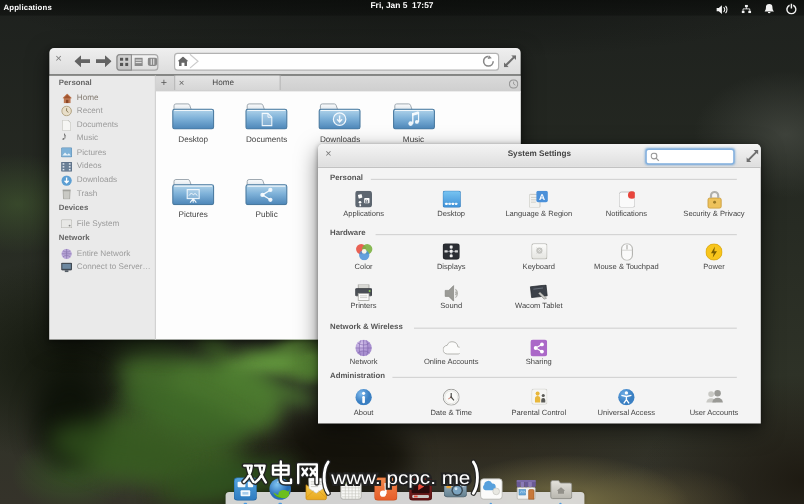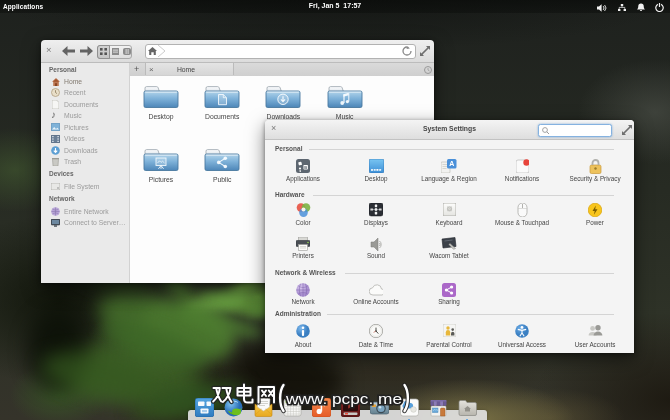--- a/index.html
+++ b/index.html
@@ -43,21 +43,21 @@
   
   #sett{left:265px;top:120px;width:369px;height:233px;background:#f4f4f4;}
   #stit{left:0;top:0;width:369px;height:19px;background:linear-gradient(#f4f4f4,#dedede);
         border-bottom:1px solid #c2c2c2;border-radius:4px 4px 0 0;}
   .shead{position:absolute;font-size:6.5px;font-weight:bold;color:#555;white-space:nowrap;}
   .shead .ln{position:absolute;top:4px;height:1px;background:#d4d4d4;}
   .slbl{position:absolute;font-size:6.3px;color:#444;text-align:center;width:72px;white-space:nowrap;}
   
   #dockbg{left:188px;top:410px;width:299px;height:10px;background:rgba(225,225,225,.92);border-radius:3px 3px 0 0;box-shadow:0 0 3px rgba(0,0,0,.3);}
   
-  #wm{left:205px;top:380px;}
+  #wm{left:195px;top:380px;}
 </style>
 </head>
 <body>
 <div id="wall" class="abs"></div>
 <div id="blobs" class="abs" style="left:0;top:0;width:670px;height:420px;overflow:hidden;">
     <div class="blob" style="left:225px;top:268px;width:75px;height:13px;background:#74aa46;opacity:0.85;transform:rotate(-33deg);filter:blur(5px);"></div>
     <div class="blob" style="left:255px;top:286px;width:70px;height:12px;background:#699e3e;opacity:0.8;transform:rotate(-22deg);filter:blur(5px);"></div>
     <div class="blob" style="left:195px;top:296px;width:85px;height:15px;background:#588a34;opacity:0.8;transform:rotate(12deg);filter:blur(6px);"></div>
     <div class="blob" style="left:150px;top:280px;width:60px;height:18px;background:#4e7c2e;opacity:0.7;transform:rotate(55deg);filter:blur(7px);"></div>
     <div class="blob" style="left:140px;top:308px;width:95px;height:42px;background:#5d9438;opacity:.8;transform:rotate(14deg);filter:blur(8px);"></div>

